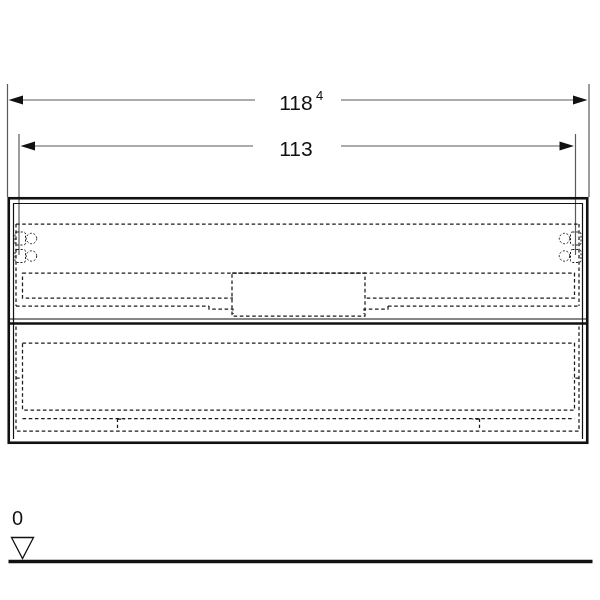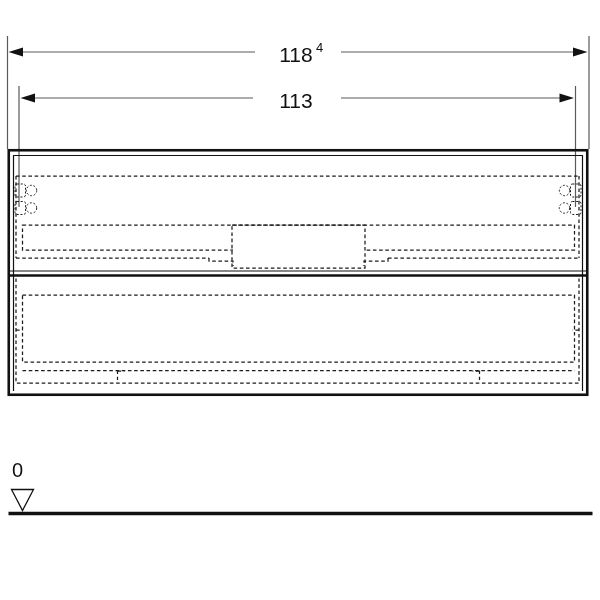--- a/index.html
+++ b/index.html
@@ -6,20 +6,21 @@
     margin: 0;
     padding: 0;
     background: #ffffff;
   }
   .canvas {
     position: relative;
     width: 600px;
     height: 536px;
     background: #ffffff;
     overflow: hidden;
+    margin-top: 48px;
   }
   svg { display: block; }
   .solid {
     stroke: #111111;
     fill: none;
     stroke-linecap: butt;
   }
   .dimline {
     stroke: #5a5a5a;
     stroke-width: 1.2;

